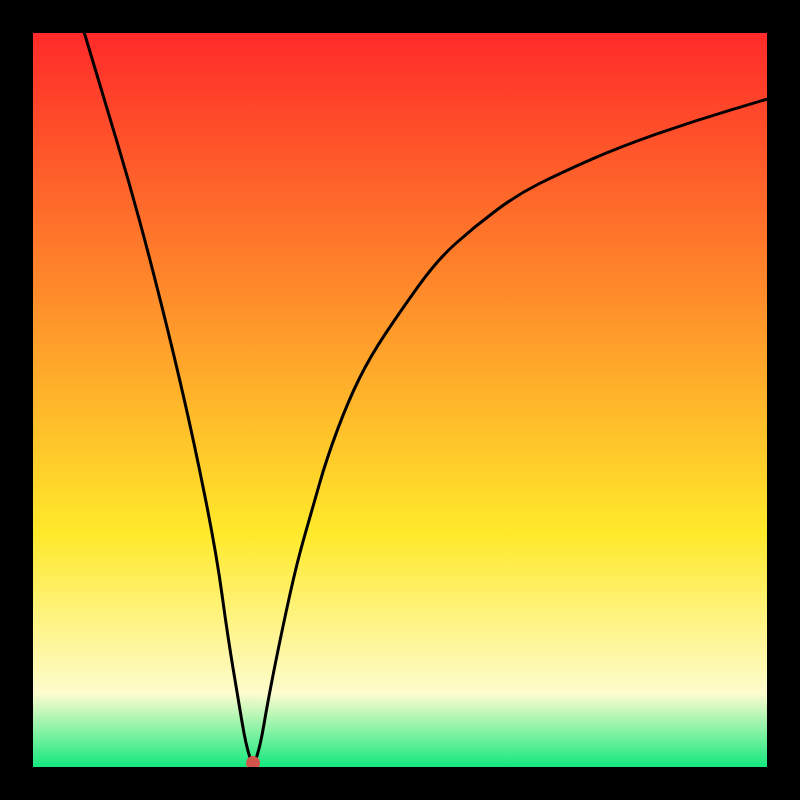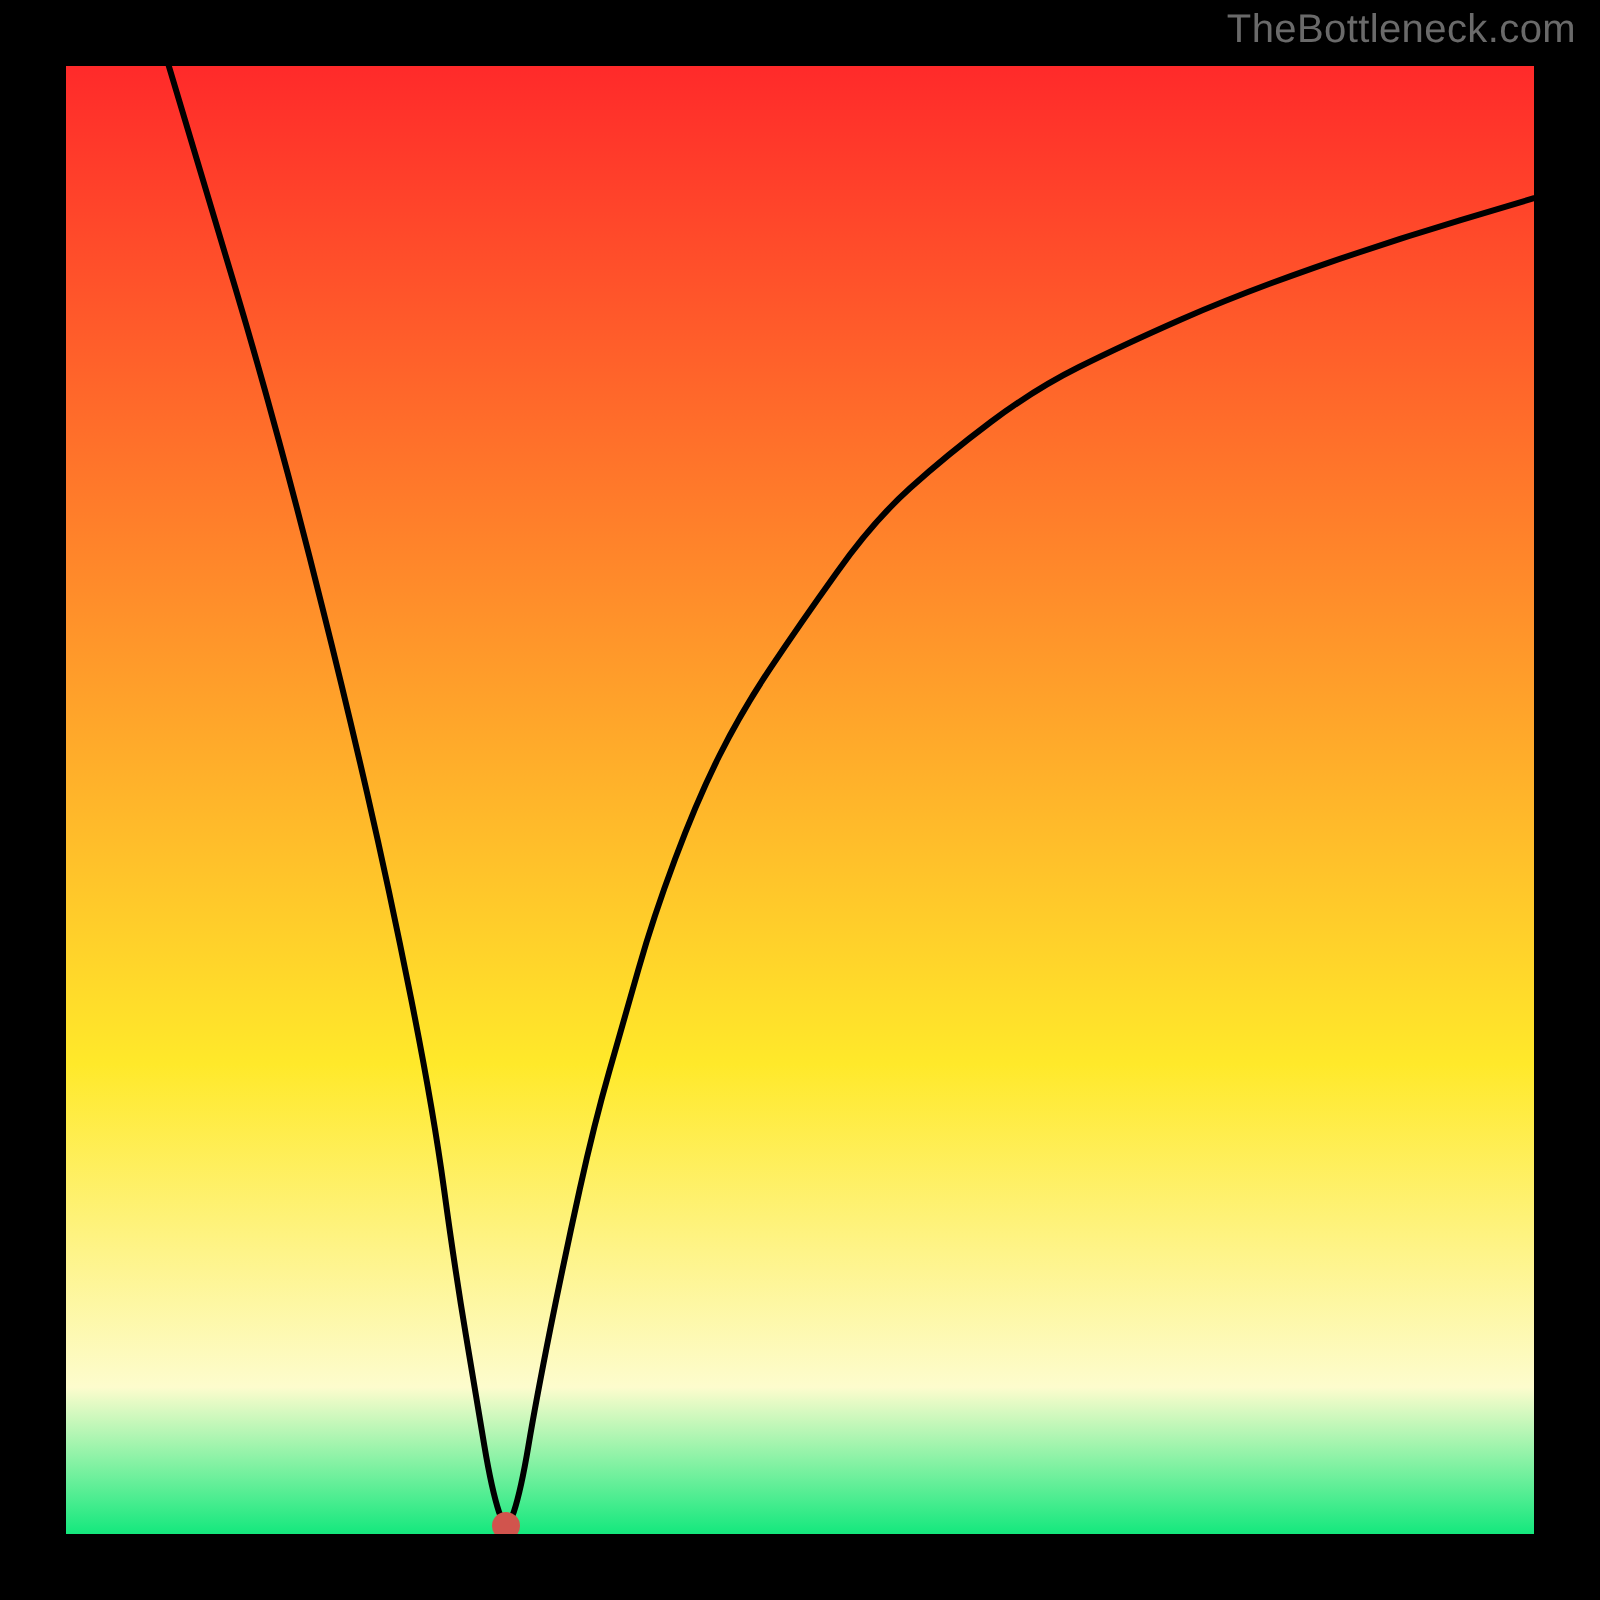--- a/index.html
+++ b/index.html
@@ -53,21 +53,20 @@
     height: 14px;
     border-radius: 50%;
     transform: translate(-50%, -50%);
     z-index: 3;
   }
 </style>
 </head>
 <body>
 
 <div class="frame">
-  <div class="watermark">TheBottleneck.com</div>
 
   <div class="plot-area">
     <svg class="gradient" viewBox="0 0 734 734" preserveAspectRatio="none">
       <defs>
         <linearGradient id="bg" x1="0" y1="0" x2="0" y2="1">
           <stop id="stop-red" offset="0%" stop-color="#ff2a2a"></stop>
           <stop id="stop-orange" offset="35%" stop-color="#ff8a2a"></stop>
           <stop id="stop-yellow" offset="68%" stop-color="#ffe92a"></stop>
           <stop id="stop-pale" offset="90%" stop-color="#fdfccd"></stop>
           <stop id="stop-green" offset="100%" stop-color="#14e87d"></stop>

